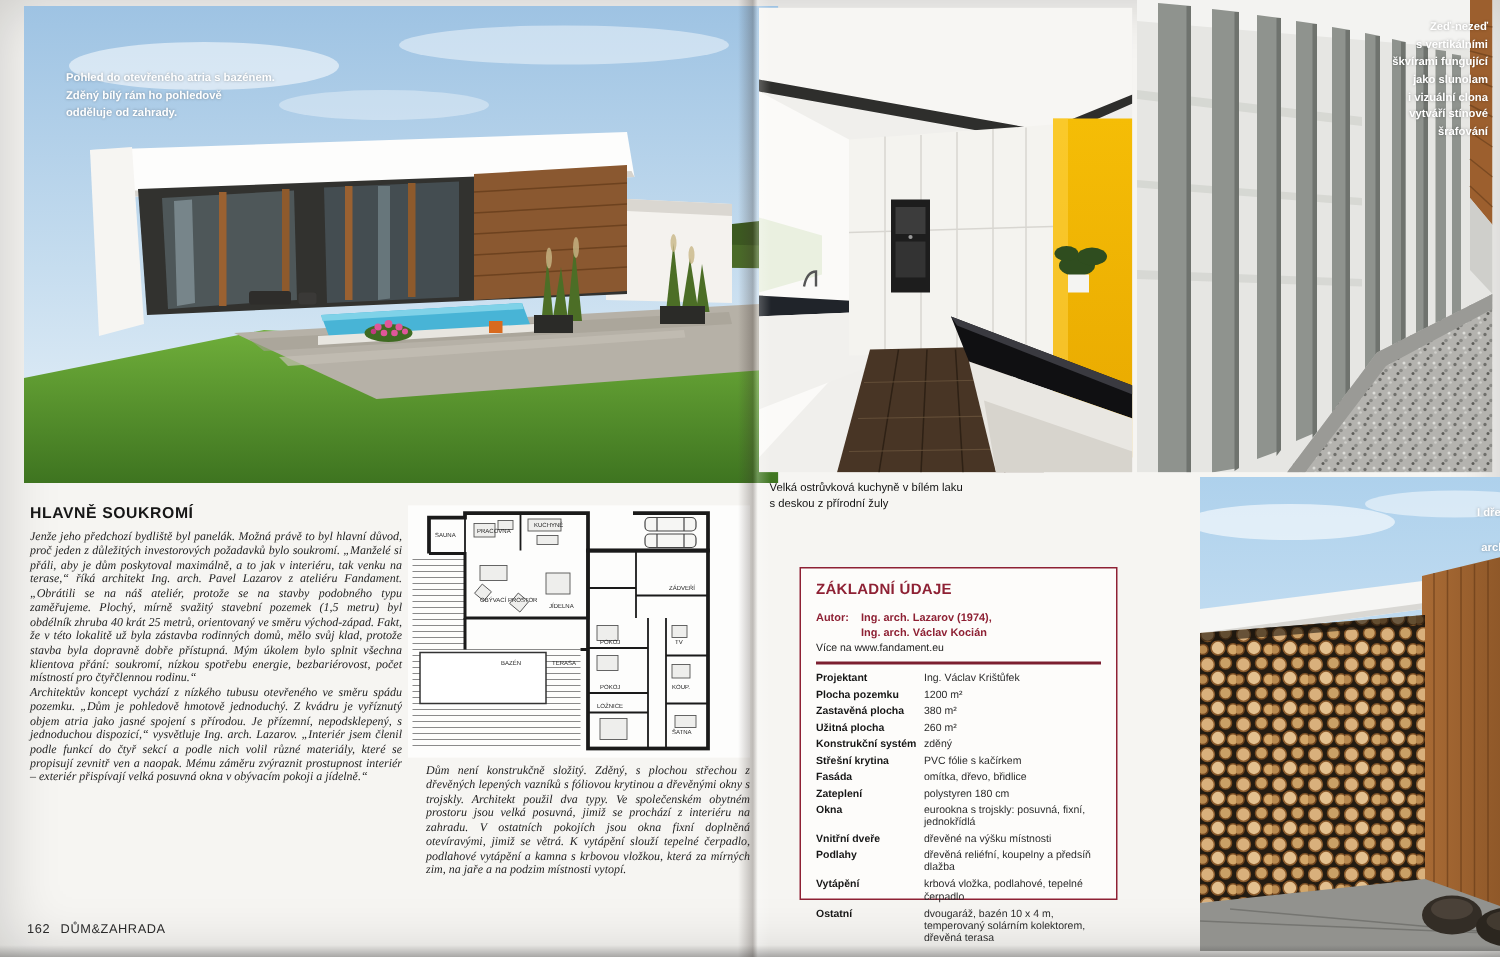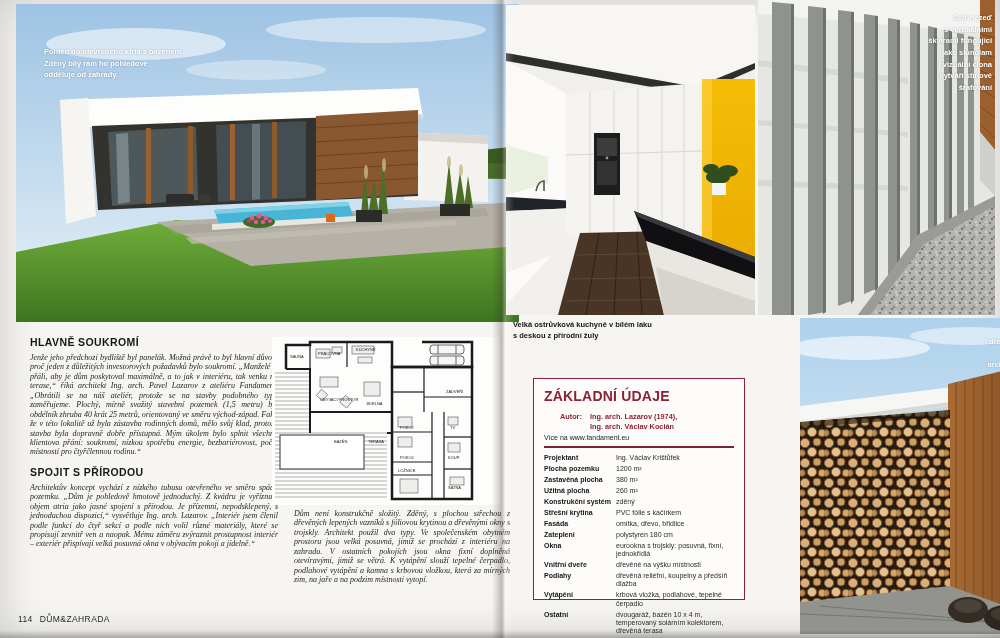--- a/index.html
+++ b/index.html
@@ -6,38 +6,38 @@
   #spread{position:relative;width:1000px;height:638px;background:#f6f5f2;overflow:hidden;
           font-family:"Liberation Sans",sans-serif;box-shadow:inset 0 0 40px rgba(0,0,0,.18);}
   .abs{position:absolute;}
   
   .photo{position:absolute;overflow:hidden;}
   .photo svg{display:block;}
   .photo-caption{position:absolute;color:#fff;font-size:7.5px;font-weight:bold;
                  line-height:1.55;white-space:pre-line;text-shadow:0 0 2px rgba(0,0,0,.35);}
   .photo-caption.right{text-align:right;}
   
-  .col{position:absolute;color:#1d1d1d;margin-left:10px;}
+  .col{position:absolute;color:#1d1d1d;}
   .headline{font-family:"Liberation Sans",sans-serif;font-weight:bold;font-size:10.5px;
             letter-spacing:.4px;color:#161616;margin:0 0 5px 0;}
   .bodytext{font-family:"Liberation Serif",serif;font-size:8px;line-height:1.18;
             text-align:justify;margin:0;color:#242424;font-style:italic;}
   .section2{margin-top:9px;}
   .footer{position:absolute;left:18px;top:614px;font-size:8.5px;color:#2a2a2a;letter-spacing:.4px;}
   .footer .num{margin-right:7px;}
   .footer .brand{font-weight:normal;}
   
   .plan{position:absolute;background:#fdfdfc;}
   .plan text{font-family:"Liberation Sans",sans-serif;font-size:4px;fill:#222;}
   
   .infobox{position:absolute;left:533px;top:378px;width:212px;height:222px;background:#fdfcfa;
            border:1.5px solid #8e2134;padding:9px 10px;box-sizing:border-box;}
-  .infobox h2{margin:0 0 8px 0;font-size:14px;color:#8e2134;letter-spacing:.2px;}
+  .infobox h2{margin:0 0 8px 0;font-size:10px;color:#8e2134;letter-spacing:.2px;}
   .autor{display:flex;font-size:7.3px;font-weight:bold;color:#8e2134;line-height:1.35;}
-  .autor .lbl{width:30px;margin-left:16px;}
+  .autor .lbl{width:30px;}
   .autor .lines{white-space:pre-line;}
   .more{font-size:7px;color:#222;margin-top:2px;}
   .rule{height:2px;background:#7c1f30;margin:5px 0 6px 0;}
   .inforow{display:flex;font-size:7px;line-height:1.2;margin-bottom:2.6px;}
   .inforow .lbl{width:72px;flex:none;font-weight:bold;color:#161616;}
   .inforow .val{color:#2b2b2b;}
   
   .gutter{position:absolute;left:492px;top:0;width:22px;height:638px;pointer-events:none;
           background:linear-gradient(to right,rgba(0,0,0,0) 0%,rgba(60,50,45,.30) 45%,rgba(255,255,255,.25) 60%,rgba(0,0,0,0) 100%);}
   .edge-bottom{position:absolute;left:0;top:630px;width:1000px;height:8px;
@@ -148,21 +148,20 @@
       <rect x="310" y="210" width="9" height="8" fill="#d86a1e"></rect>
     </svg>
     <div class="photo-caption" style="left:28px;top:42px;">Pohled do otevřeného atria s bazénem.
 Zděný bílý rám ho pohledově
 odděluje od zahrady.</div>
   </div>
 
   <div class="col" style="left:20px;top:336px;width:248px;">
     <h2 class="headline">HLAVNĚ SOUKROMÍ</h2>
     <p class="bodytext">Jenže jeho předchozí bydliště byl panelák. Možná právě to byl hlavní důvod, proč jeden z důležitých investorových požadavků bylo soukromí. „Manželé si přáli, aby je dům poskytoval maximálně, a to jak v interiéru, tak venku na terase,“ říká architekt Ing. arch. Pavel Lazarov z ateliéru Fandament. „Obrátili se na náš ateliér, protože se na stavby podobného typu zaměřujeme. Plochý, mírně svažitý stavební pozemek (1,5 metru) byl obdélník zhruba 40 krát 25 metrů, orientovaný ve směru východ-západ. Fakt, že v této lokalitě už byla zástavba rodinných domů, mělo svůj klad, protože stavba byla dopravně dobře přístupná. Mým úkolem bylo splnit všechna klientova přání: soukromí, nízkou spotřebu energie, bezbariérovost, počet místností pro čtyřčlennou rodinu.“</p>
-    <h2 class="headline section2">SPOJIT S PŘÍRODOU</h2>
     <p class="bodytext">Architektův koncept vychází z nízkého tubusu otevřeného ve směru spádu pozemku. „Dům je pohledově hmotově jednoduchý. Z kvádru je vyříznutý objem atria jako jasné spojení s přírodou. Je přízemní, nepodsklepený, s jednoduchou dispozicí,“ vysvětluje Ing. arch. Lazarov. „Interiér jsem členil podle funkcí do čtyř sekcí a podle nich volil různé materiály, které se propisují zevnitř ven a naopak. Mému záměru zvýraznit prostupnost interiér – exteriér přispívají velká posuvná okna v obývacím pokoji a jídelně.“</p>
   </div>
 
   <div class="plan" style="left:272px;top:337px;width:228px;height:168px;">
     <svg width="228" height="168" viewBox="0 0 228 168">
       <rect x="0" y="0" width="228" height="168" fill="#fdfdfc"></rect>
 
       <g stroke="#8a8a8a" stroke-width=".7">
         <line x1="3" y1="36" x2="38" y2="36"></line>
           <line x1="3" y1="40" x2="38" y2="40"></line>
@@ -261,21 +260,21 @@
       <text x="176" y="152" font-size="3.4">ŠATNA</text>
       <text x="174" y="56" font-size="3.2">ZÁDVEŘÍ</text>
     </svg>
   </div>
 
   <div class="col" style="left:284px;top:509px;width:216px;">
     <p class="bodytext">Dům není konstrukčně složitý. Zděný, s plochou střechou z dřevěných lepených vazníků s fóliovou krytinou a dřevěnými okny s trojskly. Architekt použil dva typy. Ve společenském obytném prostoru jsou velká posuvná, jimiž se prochází z interiéru na zahradu. V ostatních pokojích jsou okna fixní doplněná otevíravými, jimiž se větrá. K vytápění slouží tepelné čerpadlo, podlahové vytápění a kamna s krbovou vložkou, která za mírných zim, na jaře a na podzim místnosti vytopí.</p>
   </div>
 
   <div class="footer">
-    <span class="num">114</span><span class="brand">DŮM&amp;ZAHRADA</span>
+    <span class="num">162</span><span class="brand">DŮM&amp;ZAHRADA</span>
   </div>
 
   <div class="photo" style="left:506px;top:5px;width:249px;height:310px;">
     <svg width="249" height="310" viewBox="0 0 249 310">
       <defs>
         <linearGradient id="yellow" x1="0" y1="0" x2="0" y2="1">
           <stop offset="0" stop-color="#f5bd06"></stop>
             <stop offset="1" stop-color="#e8a800"></stop>
         </linearGradient>
       </defs>
@@ -396,21 +395,21 @@
     </svg>
     <div class="photo-caption right" style="right:10px;top:12px;width:110px;">Zeď-nezeď
 s vertikálními
 škvírami fungující
 jako slunolam
 i vizuální clona
 vytváří stínové
 šrafování</div>
   </div>
 
-  <div class="abs" style="left:513px;top:319px;font-size:7.5px;font-weight:bold;color:#141414;line-height:1.5;white-space:pre-line;">Velká ostrůvková kuchyně v bílém laku
+  <div class="abs" style="left:513px;top:319px;font-size:7.5px;font-weight:normal;color:#141414;line-height:1.5;white-space:pre-line;">Velká ostrůvková kuchyně v bílém laku
 s deskou z přírodní žuly</div>
 
   <div class="infobox">
     <h2>ZÁKLADNÍ ÚDAJE</h2>
     <div class="autor">
       <span class="lbl">Autor:</span>
       <span class="lines">Ing. arch. Lazarov (1974),
 Ing. arch. Václav Kocián</span>
     </div>
     <div class="more">Více na www.fandament.eu</div>

